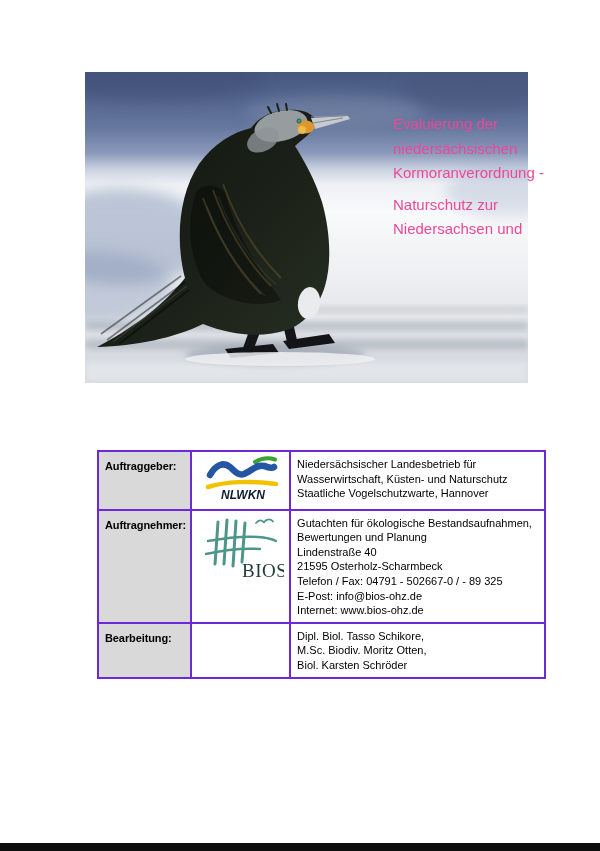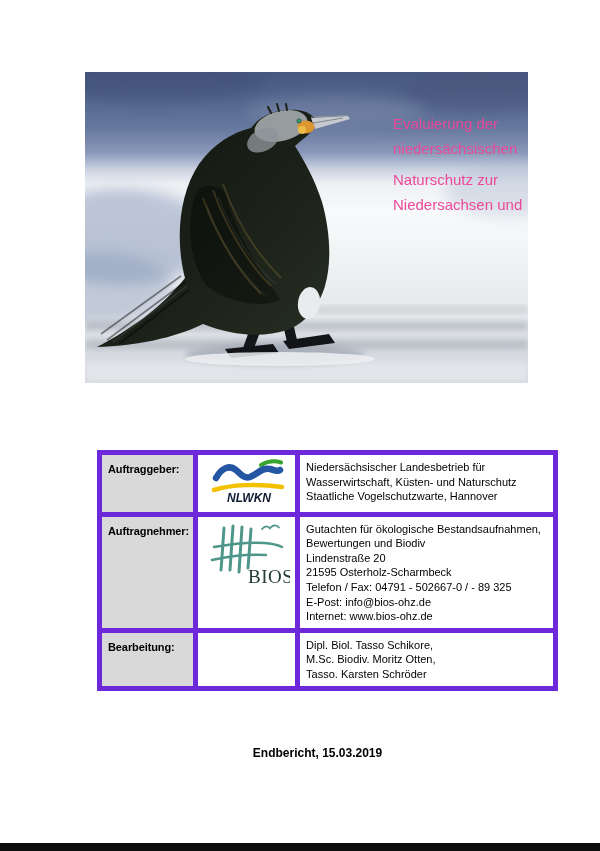--- a/index.html
+++ b/index.html
@@ -14,21 +14,21 @@
     position:absolute;left:272px;top:40px;width:171px;
     font-size:15px;font-weight:normal;color:#ec4899;line-height:24.5px;margin-left:36px;
   }
   .title-line{white-space:nowrap;}
   .title-line.para-gap{margin-top:7px;}
   
   .info-table{
     position:absolute;left:97px;top:450px;border-collapse:collapse;table-layout:fixed;
   }
   .info-table td{
-    border:5px solid #6d28d9;vertical-align:top;padding:5px 4px 4px 6px;
+    border:2px solid #6d28d9;vertical-align:top;padding:5px 4px 4px 6px;
     font-size:11px;line-height:14.6px;
   }
   .cell-label{
     width:80px;background:#d9d9d9;font-weight:bold;letter-spacing:-0.1px;
     padding-top:7px !important;white-space:nowrap;
   }
   .cell-logo{width:87px;text-align:center;padding-top:3px !important;}
   .cell-text{width:243px;}
   .row-auftraggeber{height:52px;}
   .row-auftragnehmer{height:110px;}
@@ -155,20 +155,21 @@
 
         <circle cx="214" cy="49" r="2.1" fill="#37a07c" stroke="#0a3326" stroke-width="0.6"></circle>
       </g>
 
       <ellipse cx="195" cy="287" rx="95" ry="7" fill="#eef0f2" opacity="0.85"></ellipse>
     </svg>
 
     <div class="title-overlay">
       <div class="title-line">Evaluierung der</div>
       <div class="title-line">niedersächsischen</div>
+      <div class="title-line">Kormoranverordnung -</div>
       <div class="title-line para-gap">Naturschutz zur</div>
       <div class="title-line">Niedersachsen und</div>
     </div>
   </div>
 
   <table class="info-table">
     <tbody>
         <tr class="row-auftraggeber">
       <td class="cell-label">Auftraggeber:</td>
       <td class="cell-logo">
@@ -205,36 +206,35 @@
             <g stroke="#4f968a" stroke-width="1.8" stroke-linecap="round" fill="none">
               <path d="M56,9 C59,5.5 62,5.5 64,8.5"></path>
               <path d="M64,8 C67,4.5 71,4.5 73,7.5"></path>
             </g>
             <text x="42" y="63" font-family="Liberation Serif, serif" font-size="19" fill="#223d38" letter-spacing="0.5">BIOS</text>
           </svg>
         </span>
       </td>
       <td class="cell-text">
         <div class="tline">Gutachten für ökologische Bestandsaufnahmen,</div>
-        <div class="tline">Bewertungen und Biodiv</div>
-        <div class="tline">Lindenstraße 20</div>
+        <div class="tline">Bewertungen und Planung</div>
+        <div class="tline">Lindenstraße 40</div>
         <div class="tline">21595 Osterholz-Scharmbeck</div>
         <div class="tline">Telefon / Fax: 04791 - 502667-0 / - 89 325</div>
         <div class="tline">E-Post: info@bios-ohz.de</div>
         <div class="tline">Internet: www.bios-ohz.de</div>
       </td>
     </tr>
     <tr class="row-bearbeitung">
       <td class="cell-label">Bearbeitung:</td>
       <td class="cell-logo"></td>
       <td class="cell-text">
         <div class="tline">Dipl. Biol. Tasso Schikore,</div>
         <div class="tline">M.Sc. Biodiv. Moritz Otten,</div>
-        <div class="tline">Tasso. Karsten Schröder</div>
+        <div class="tline">Biol. Karsten Schröder</div>
       </td>
     </tr>
   </tbody>
     </table>
 
-  <div class="footer-date">Endbericht, 15.03.2019</div>
 
   <div class="bottom-bar"></div>
 </div>
 
 </body></html>

